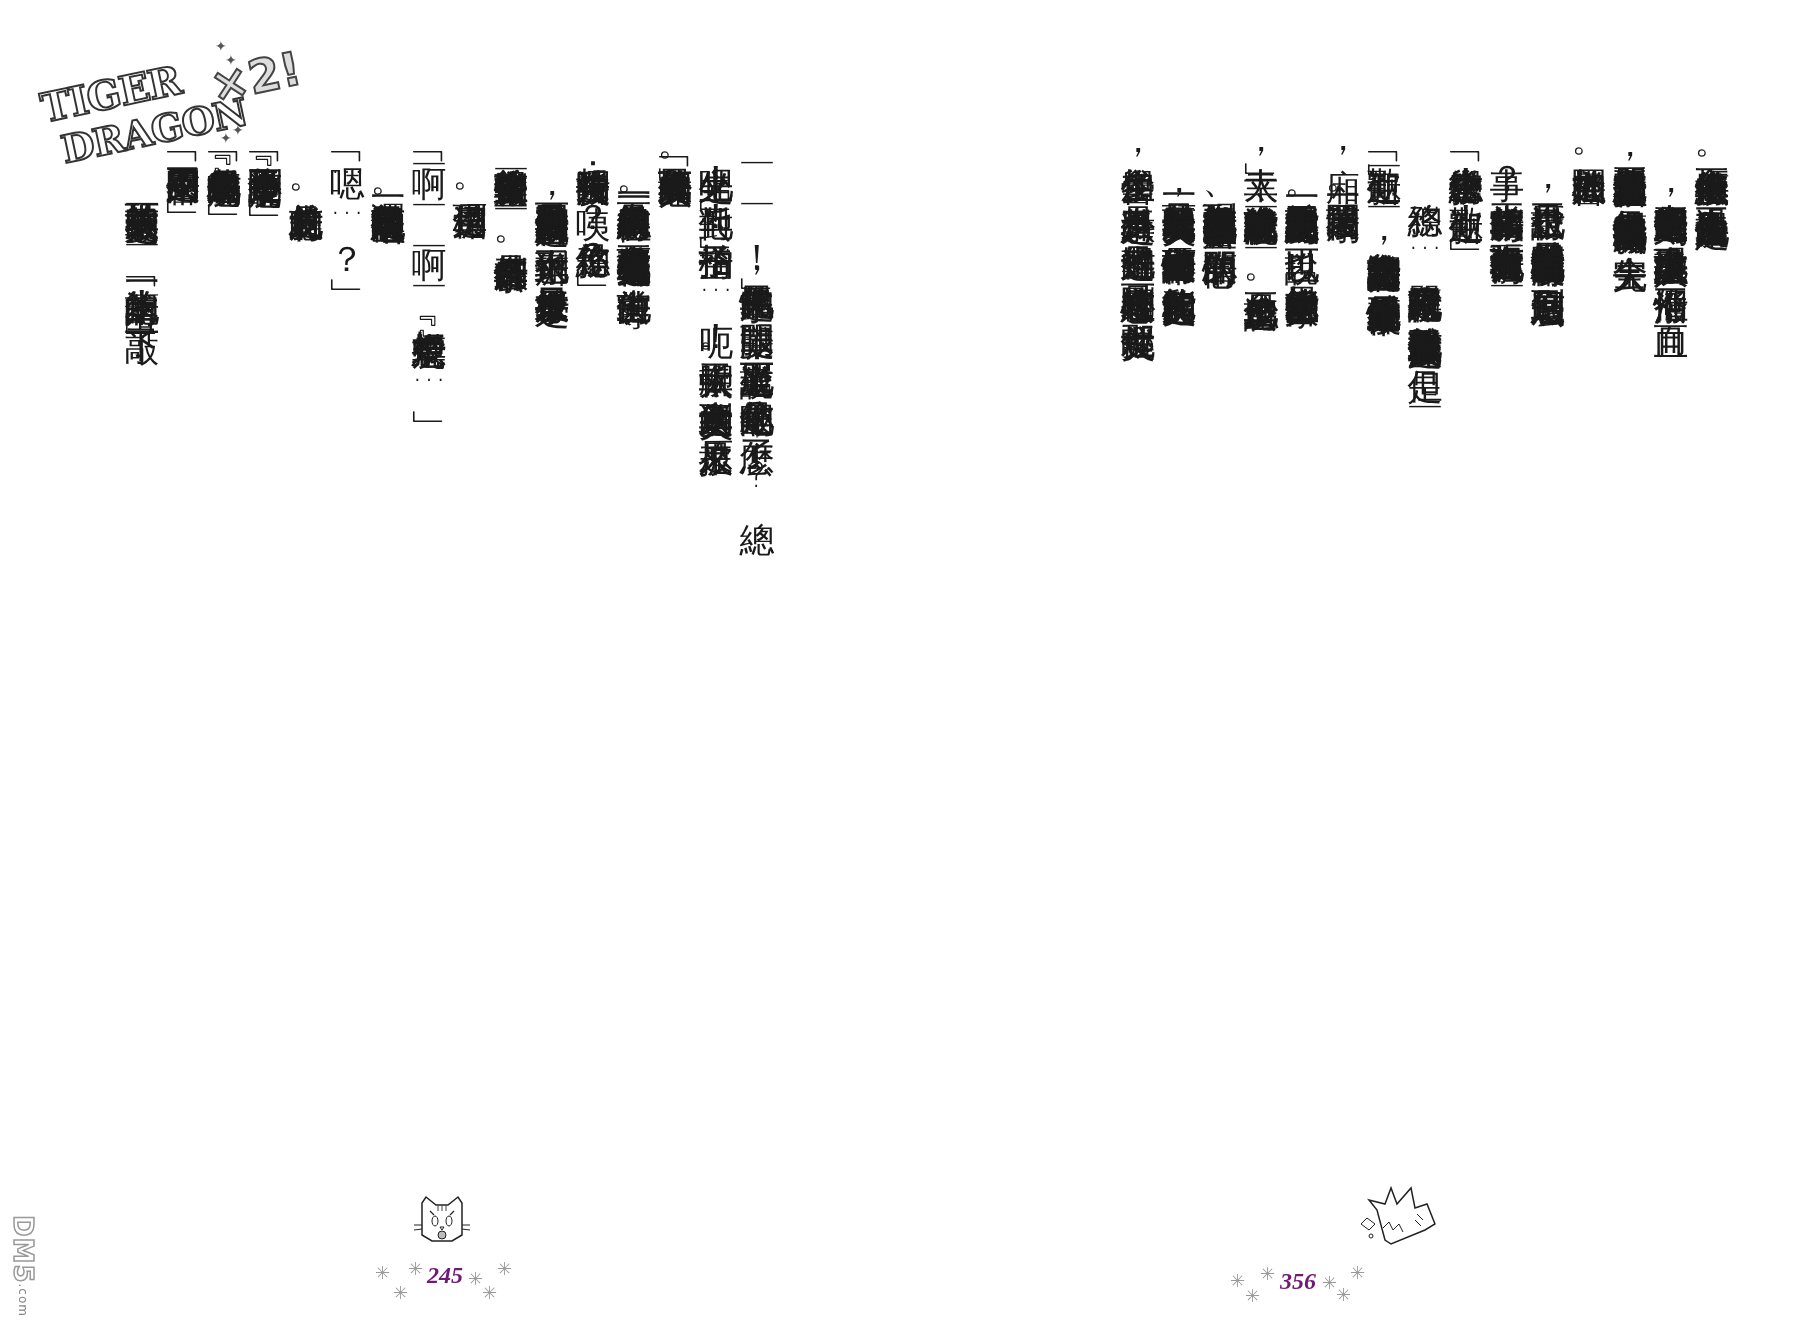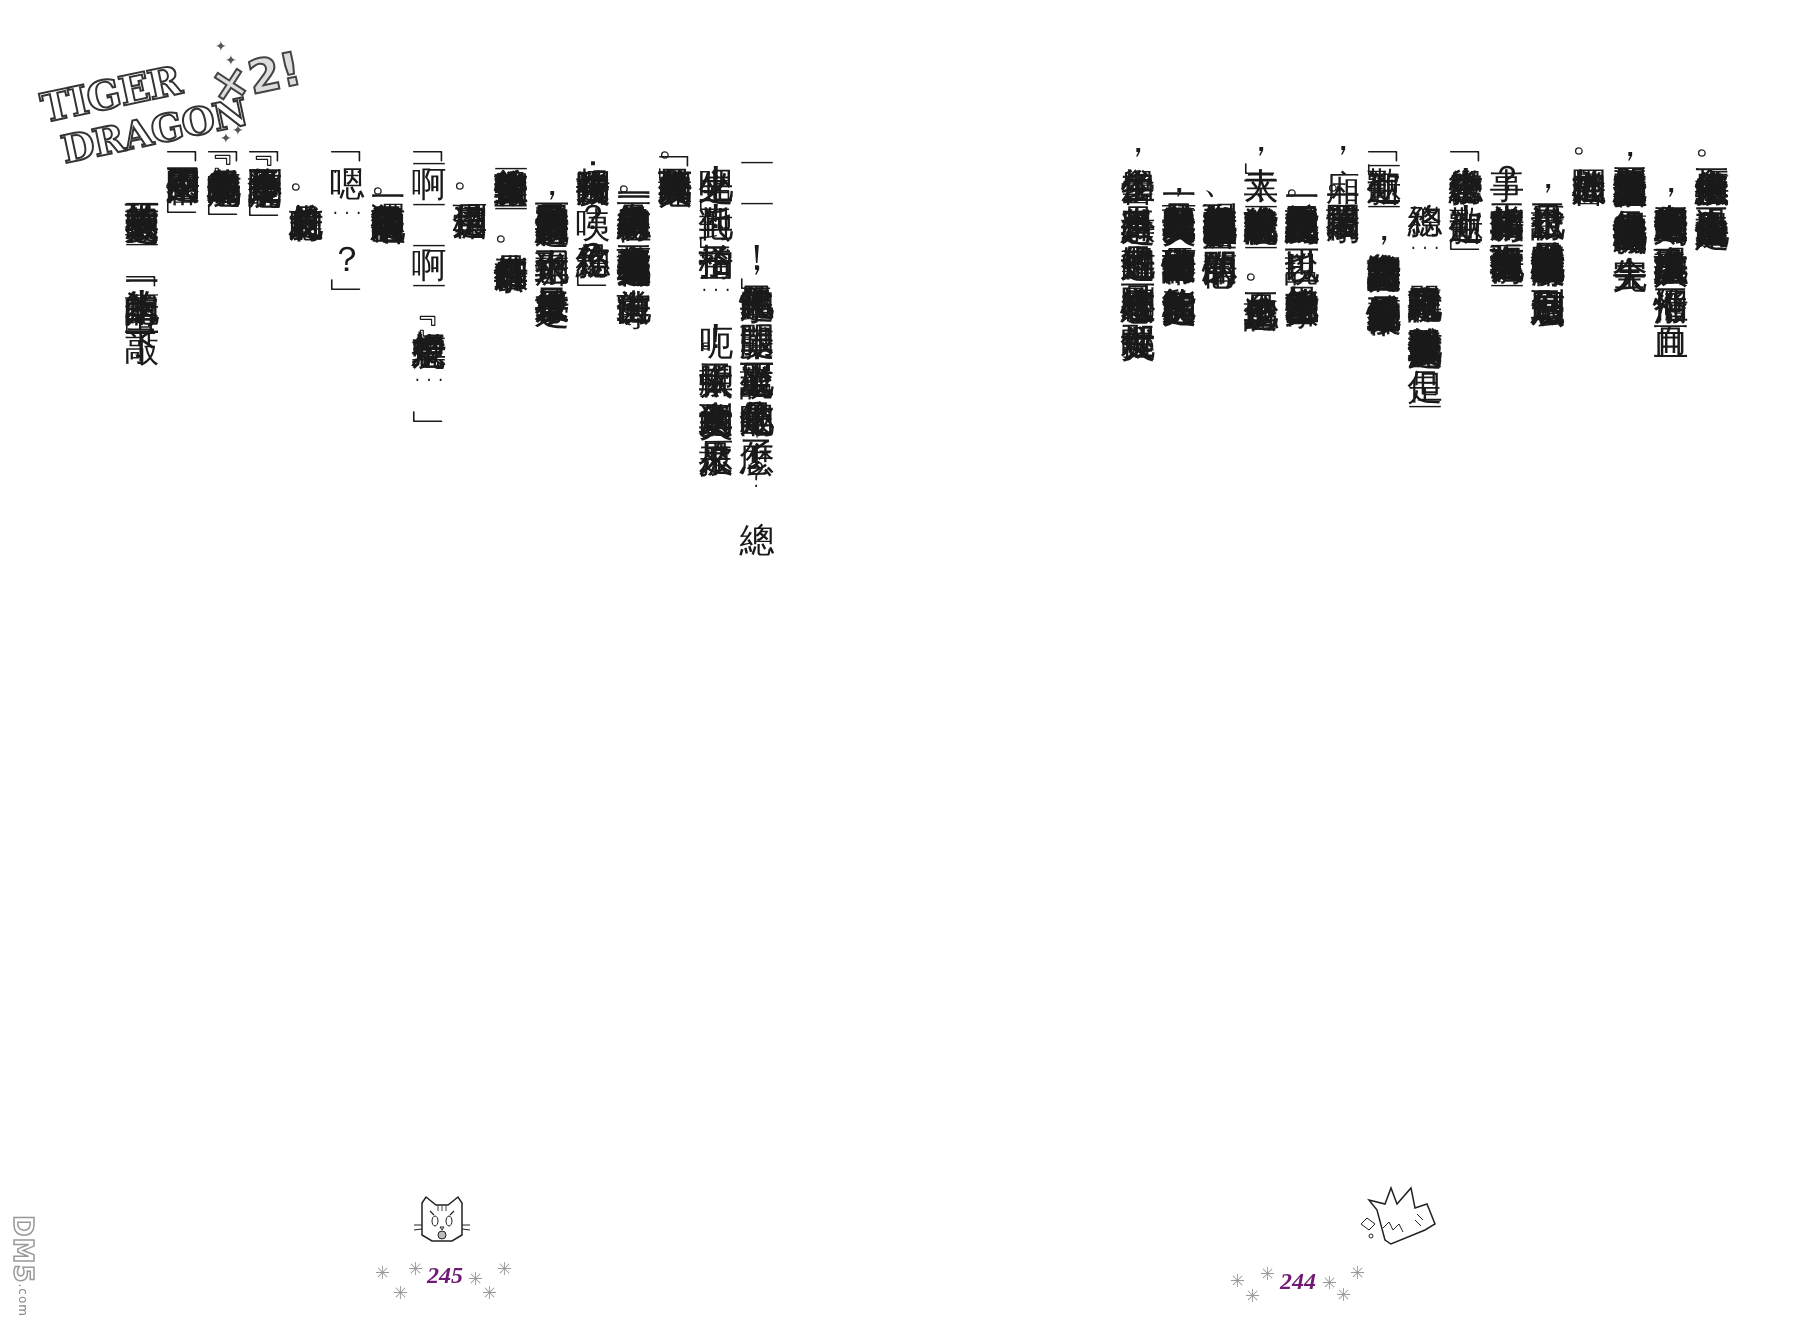--- a/index.html
+++ b/index.html
@@ -93,17 +93,17 @@
   <svg class="cat" style="left:455px;top:1180px;width:90px;height:80px" viewBox="0 0 90 80">
     <path d="M30 60 L22 30 L14 20 L30 24 L36 8 L42 24 L56 8 L60 28 L72 24 L80 44 L70 50 L36 64 Z" fill="none" stroke="#222" stroke-width="1.5"></path>
     <path d="M12 38 L20 44 L14 50 L6 44 Z" fill="none" stroke="#222"></path>
     <path d="M28 48 L34 42 L38 50 L44 44 L48 52" fill="none" stroke="#222"></path>
     <path d="M60 40 L66 46 M62 34 L68 40" stroke="#222"></path>
     <circle cx="16" cy="56" r="2" fill="none" stroke="#222"></circle>
   </svg>
   <span class="sparkle" style="left:330px;top:1270px">✳</span>
   <span class="sparkle" style="left:345px;top:1285px">✳</span>
   <span class="sparkle" style="left:360px;top:1263px">✳</span>
-  <span class="pagenum" style="left:380px;top:1268px">244</span>
+  <span class="pagenum" style="left:380px;top:1268px">356</span>
   <span class="sparkle" style="left:422px;top:1272px">✳</span>
   <span class="sparkle" style="left:436px;top:1284px">✳</span>
   <span class="sparkle" style="left:450px;top:1262px">✳</span>
 </div>
 
 </body></html>

